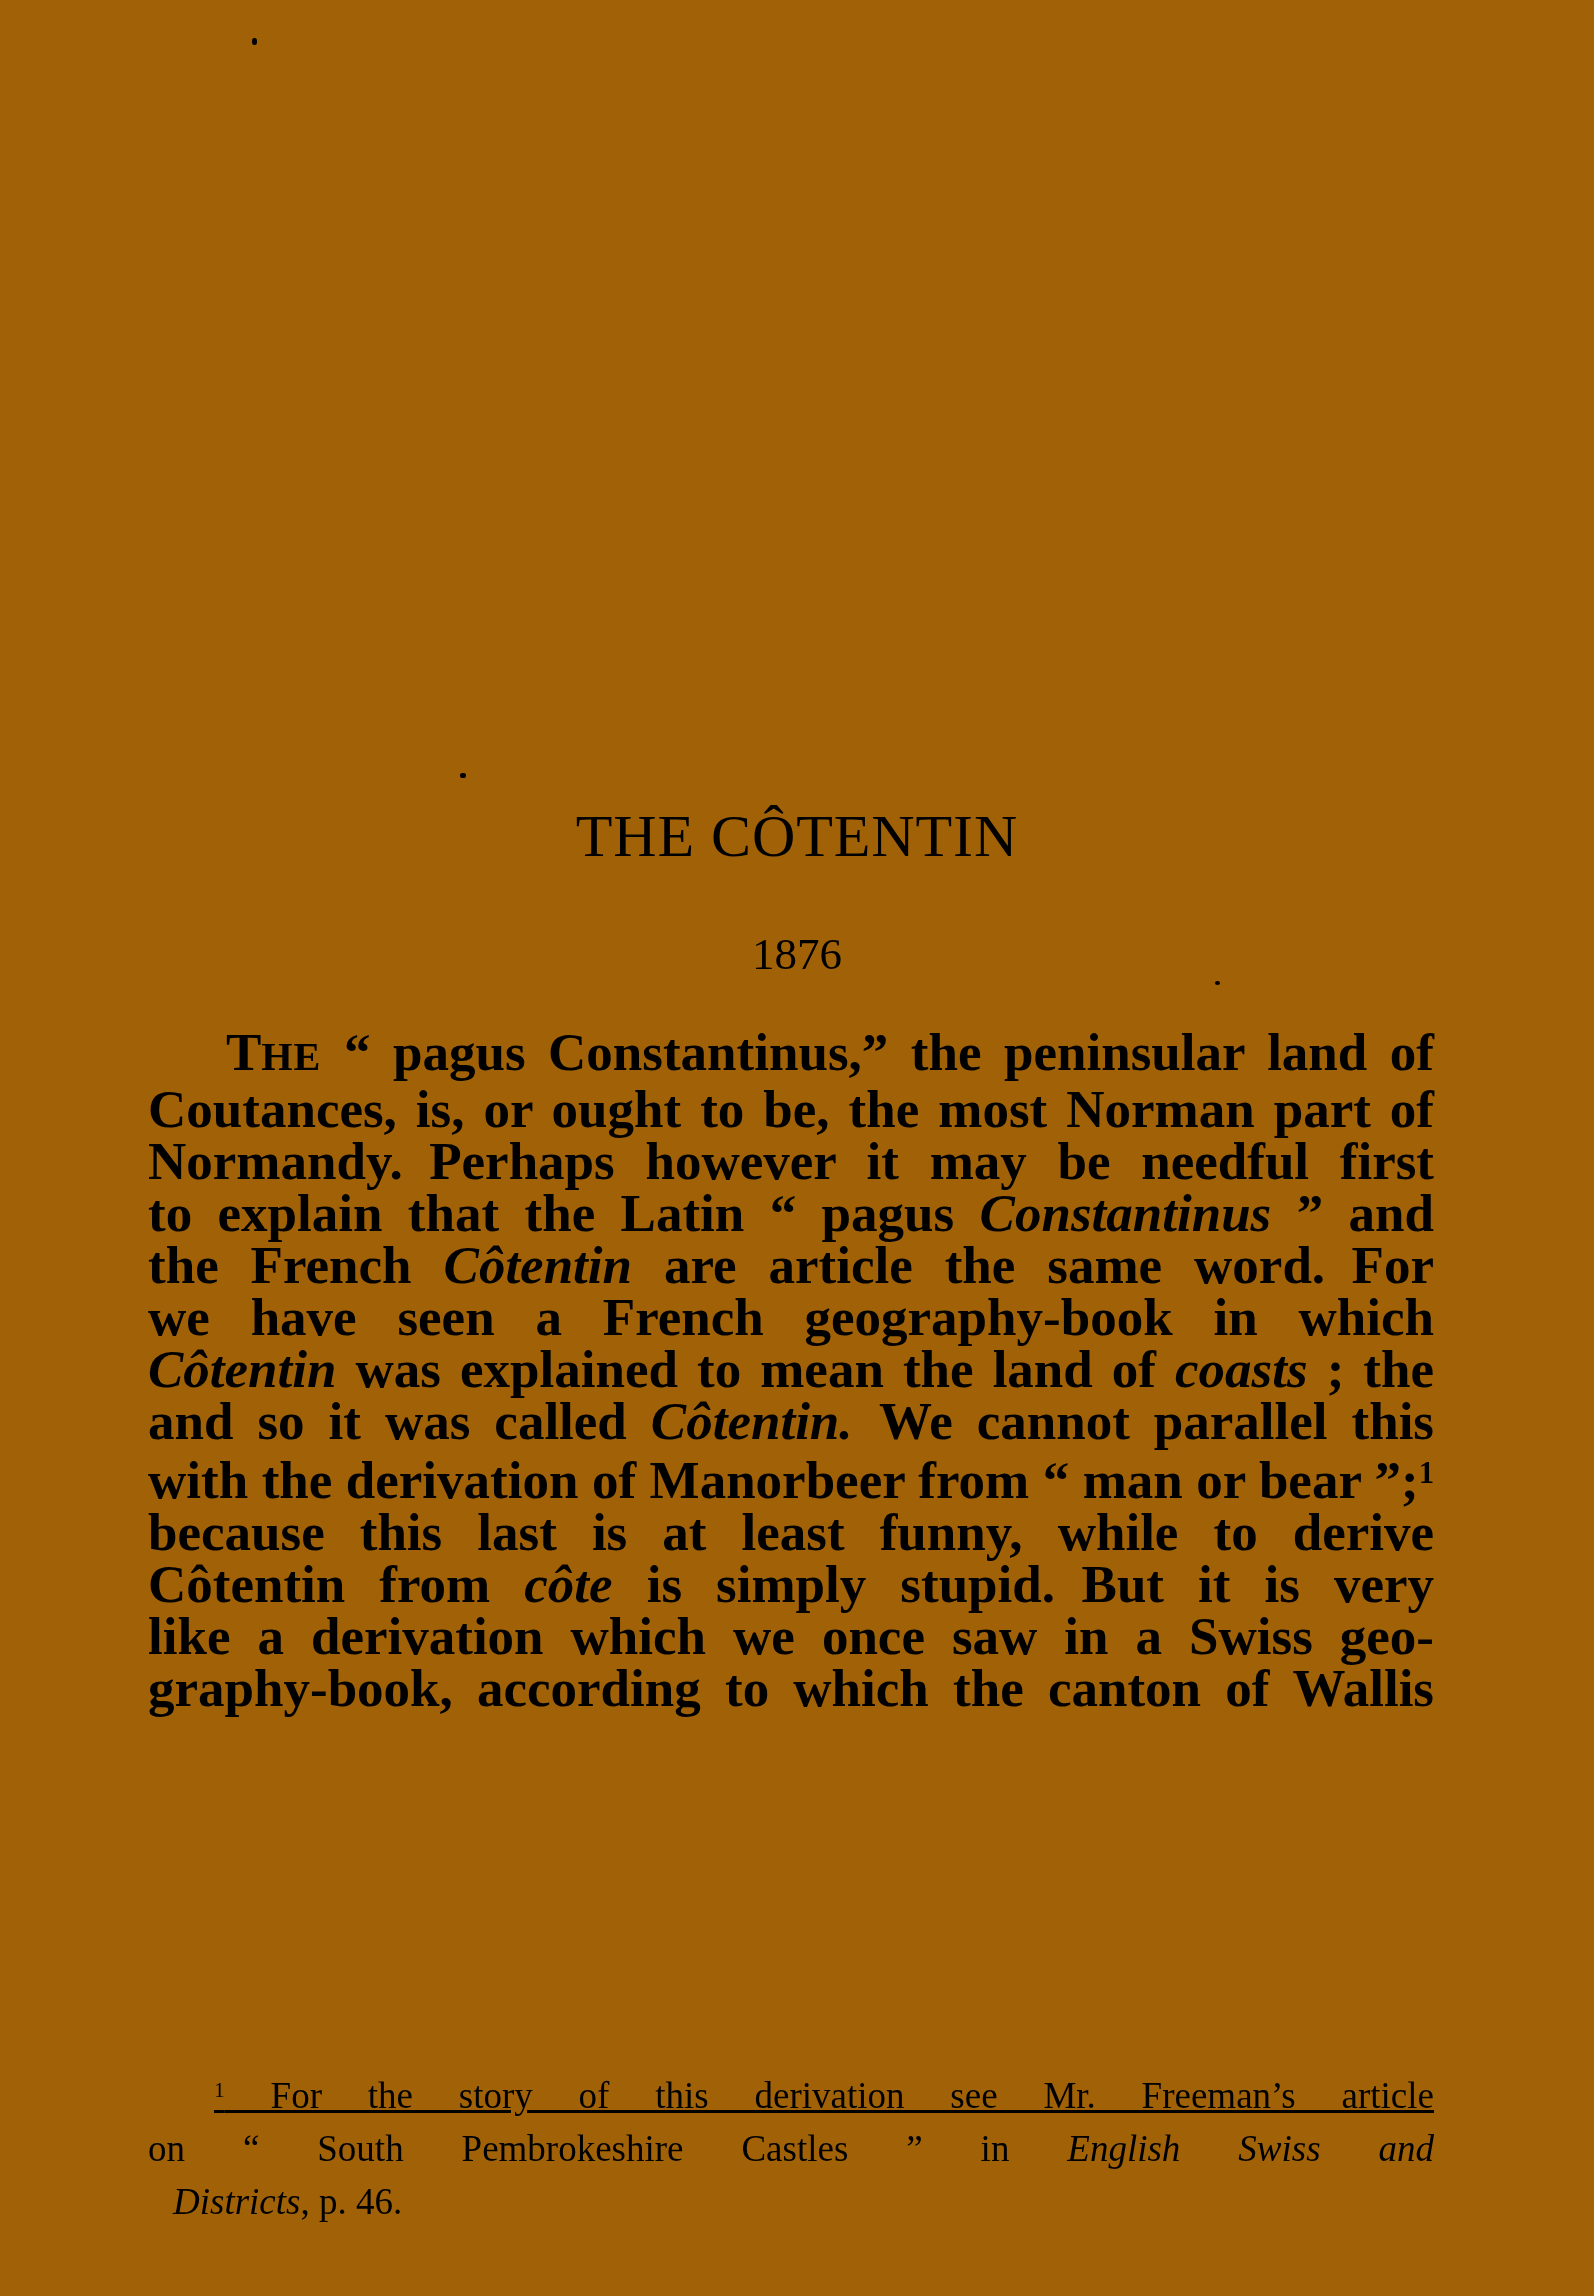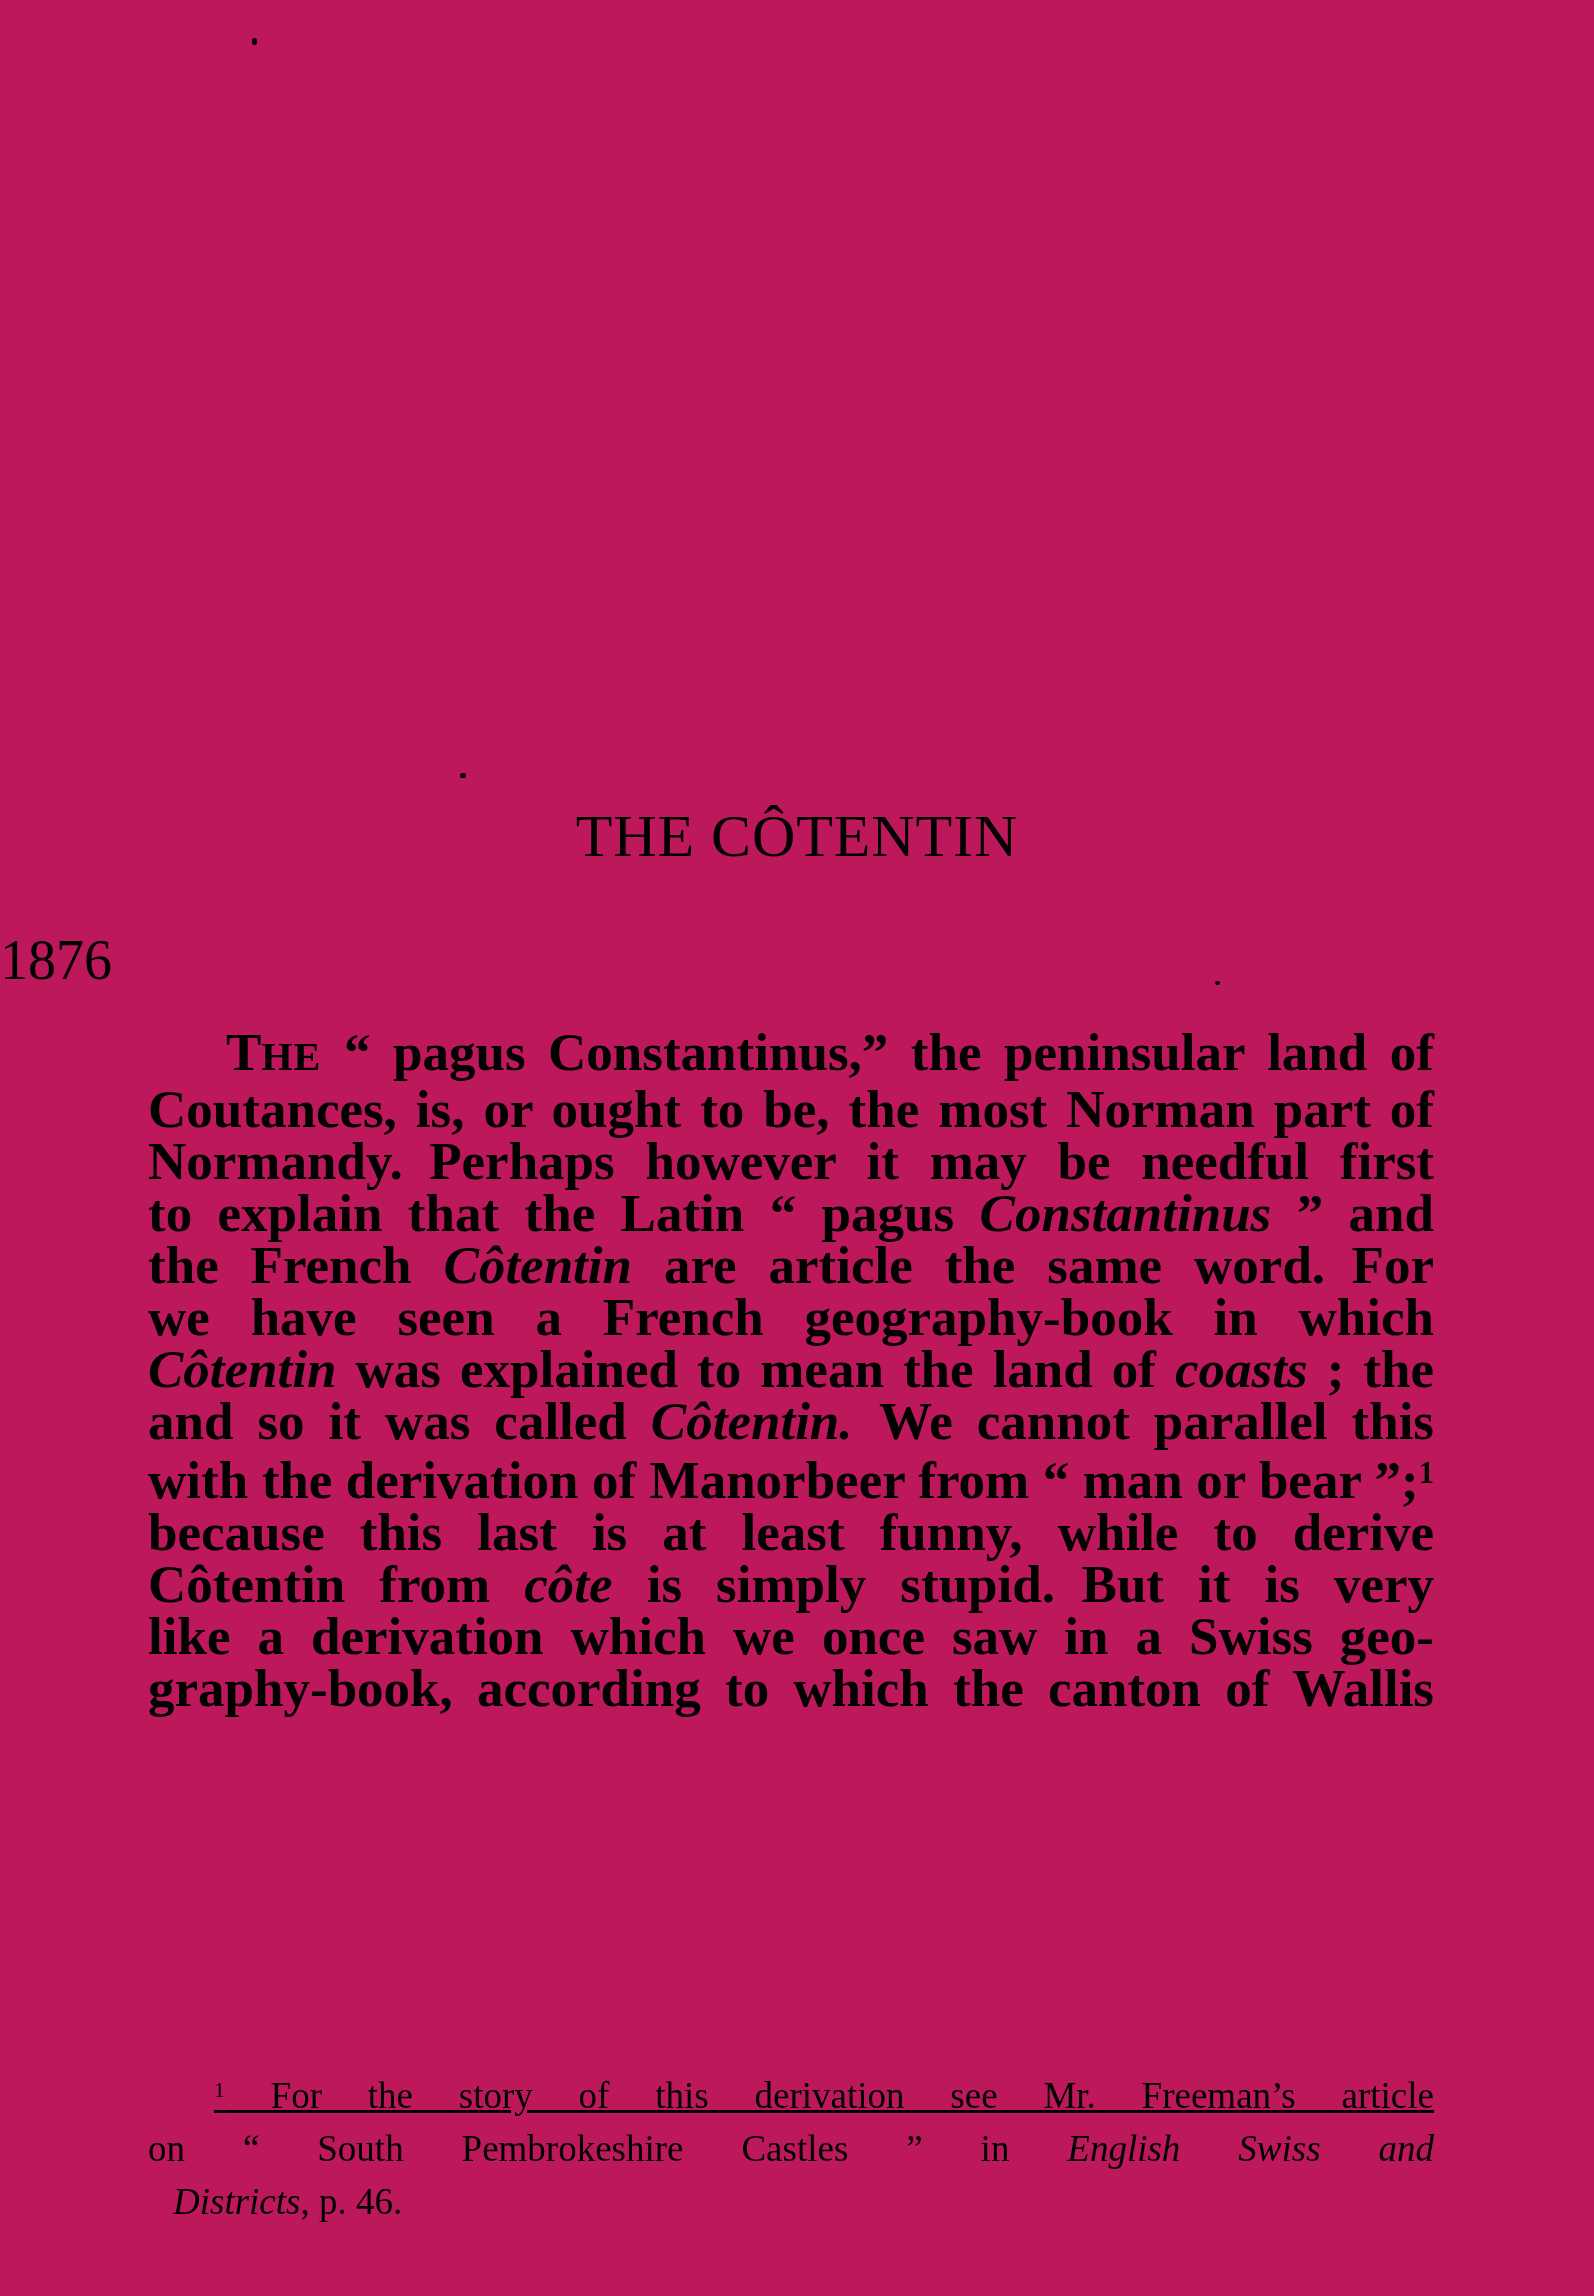--- a/index.html
+++ b/index.html
@@ -4,21 +4,21 @@
 <style>
   html, body {
     margin: 0;
     padding: 0;
     background: #ffffff;
   }
   .page {
     position: relative;
     width: 1594px;
     height: 2297px;
-    background: #be185d;
+    background: #a16207;
     color: #000000;
     font-family: "Liberation Serif", "DejaVu Serif", serif;
     overflow: hidden;
   }
   .title {
     position: absolute;
     top: 806px;
     left: 0;
     width: 100%;
     margin: 0;
@@ -26,21 +26,22 @@
     font-size: 60px;
     font-weight: 400;
     line-height: 1;
     letter-spacing: 0.9px;
   }
   .year {
     position: absolute;
     top: 932px;
     left: 0;
     width: 100%;
-    font-size: 56px;
+    text-align: center;
+    font-size: 45px;
     line-height: 1;
   }
   .paragraph {
     position: absolute;
     top: 1026px;
     left: 148px;
     width: 1286px;
     font-size: 53px;
     line-height: 52px;
     font-weight: bold;

